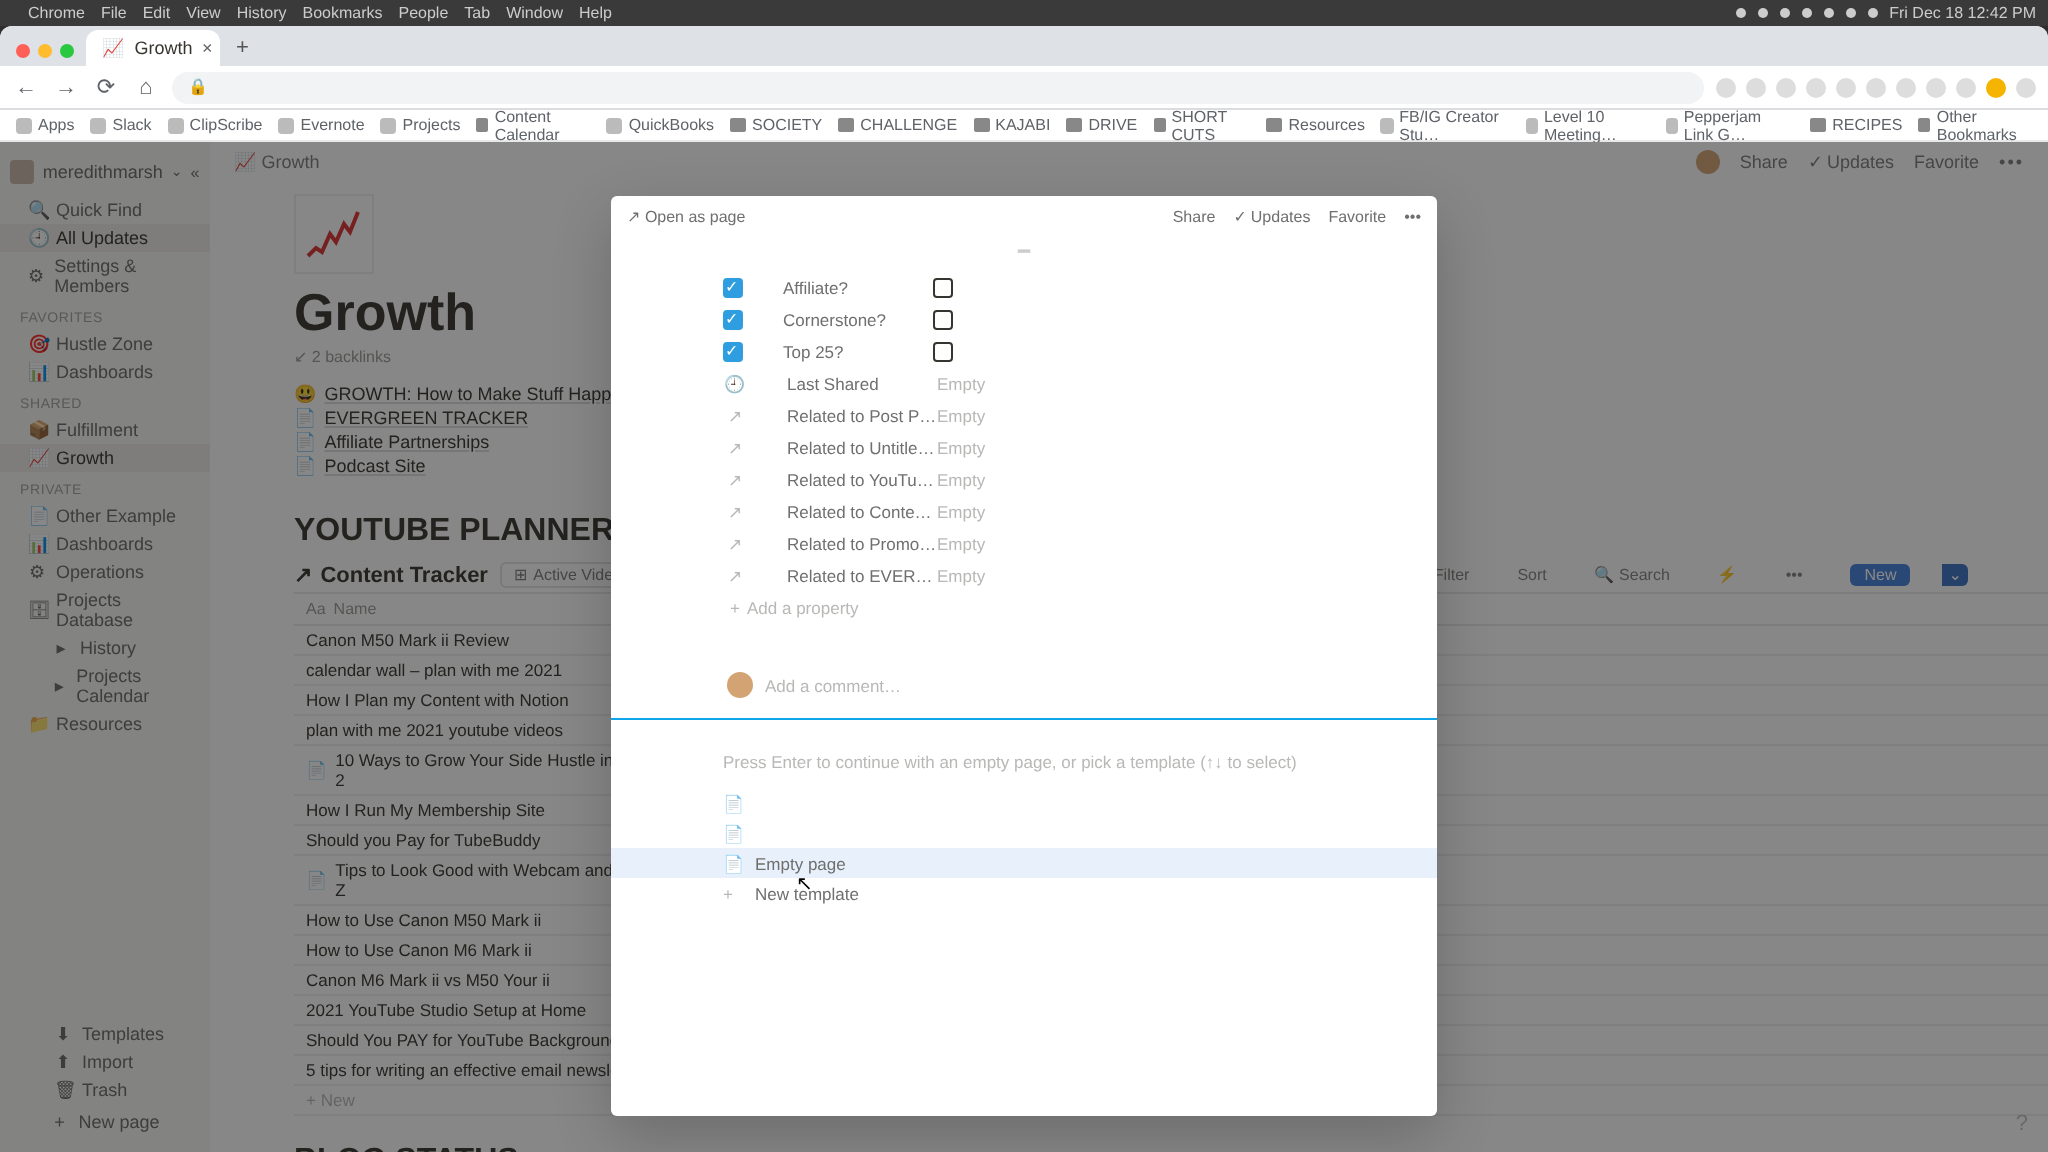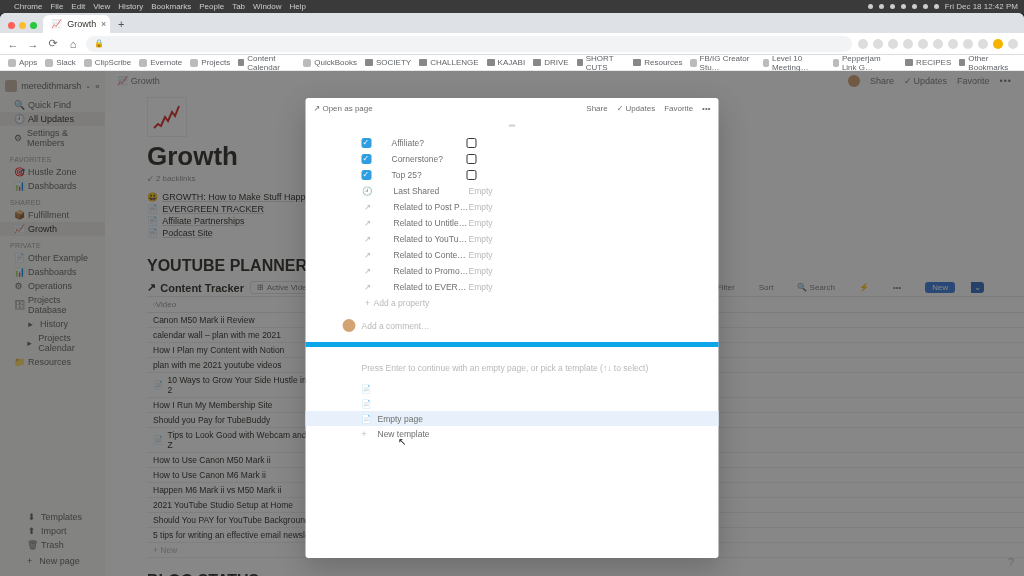--- a/index.html
+++ b/index.html
@@ -87,21 +87,21 @@
   .m-top .upd::before{content:"✓";margin-right:2px;}
   .props{padding:0 56px 0 56px;}
   .prow{display:flex;align-items:center;height:16px;font-size:8.5px;color:#6f6f6f;}
   .prow .picn{width:12px;text-align:center;color:#b8b8b6;}
   .prow .plabel{flex:0 0 95px;white-space:nowrap;overflow:hidden;text-overflow:ellipsis;padding-left:20px;}
   .prow .pval{color:#b8b8b6;}
   .prow .chk{width:10px;height:10px;border:1.2px solid #37352f;border-radius:2px;}
   .prow .chk.on{background:#2e9ee0;border-color:#2e9ee0;position:relative;}
   .prow .chk.on::after{content:"✓";color:#fff;font-size:8px;position:absolute;top:-1px;left:0;}
   .prow.addprop{color:#b8b8b6;}
-  .cmt{display:flex;align-items:center;gap:6px;padding:4px 37px 10px;margin-top:4px;border-bottom:5px solid #0ea5e9;}
+  .cmt{display:flex;align-items:center;gap:6px;padding:4px 58px 10px;margin-top:20px;border-bottom:1px solid #0ea5e9;}
   .cmt .av{width:13px;height:13px;border-radius:50%;background:#d4a373;}
   .cmt .plc{color:#b8b8b6;font-size:8.5px;}
   .hint{padding:16px 56px 8px;color:#b8b8b6;font-size:8.5px;}
   .tmpl{padding:0 56px;}
   .tmpl .ti{display:flex;align-items:center;gap:6px;height:15px;font-size:8.5px;color:#6f6f6f;}
   .tmpl .ti.sel{background:#e8f1fb;margin:0 -56px;padding:0 56px;}
   .tmpl .ticn{width:10px;color:#b8b8b6;}
   .cursor{position:absolute;top:338px;left:50%;transform:translateX(-114px);color:#000;font-size:10px;}
 
   .help{position:absolute;right:10px;bottom:8px;color:#c0c0be;font-size:11px;}
@@ -393,20 +393,24 @@
             <span>Sort</span>
             <span>🔍 <span>Search</span></span>
             <span>⚡</span>
             <span>•••</span>
             <span class="new">New</span>
             <span class="newcaret">⌄</span>
           </div>
         </div>
         <div class="table">
           <div class="hdr">
+            <div class="col c1">
+                <span>Aa</span>
+                <span>Name</span>
+              </div>
             <div class="col c2"><span>◦</span><span>Video</span></div>
           </div>
           <div id="table-rows">
               <div class="row">
                 <div class="cell name">Canon M50 Mark ii Review</div>
                 <div class="cell status"><span class="badge">Ready to</span></div>
               </div>
               <div class="row">
                 <div class="cell name">calendar wall – plan with me 2021</div>
                 <div class="cell status"><span class="badge">Ready to</span></div>
@@ -437,21 +441,21 @@
               </div>
               <div class="row">
                 <div class="cell name">How to Use Canon M50 Mark ii</div>
                 <div class="cell status"><span class="badge">Ready to</span></div>
               </div>
               <div class="row">
                 <div class="cell name">How to Use Canon M6 Mark ii</div>
                 <div class="cell status"><span class="badge">Ready to</span></div>
               </div>
               <div class="row">
-                <div class="cell name">Happen M6 Mark ii vs M50 Mark ii</div>
+                <div class="cell name">Canon M6 Mark ii vs M50 Your ii</div>
                 <div class="cell status"><span class="badge">Ready to</span></div>
               </div>
               <div class="row">
                 <div class="cell name">2021 YouTube Studio Setup at Home</div>
                 <div class="cell status"><span class="badge">Ready to</span></div>
               </div>
               <div class="row">
                 <div class="cell name">Should You PAY for YouTube Background</div>
                 <div class="cell status"><span class="badge">Ready to</span></div>
               </div>

